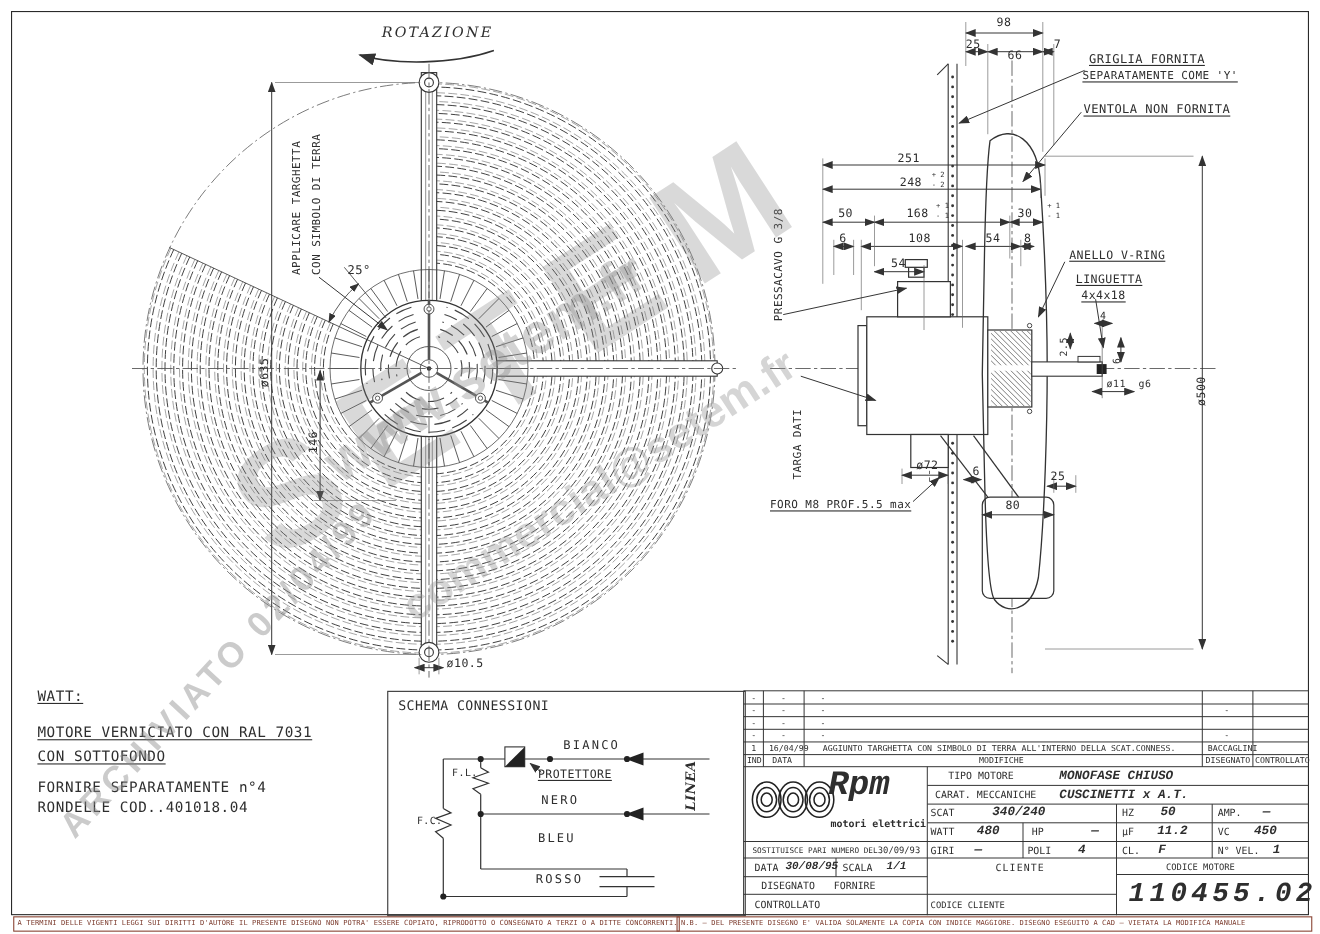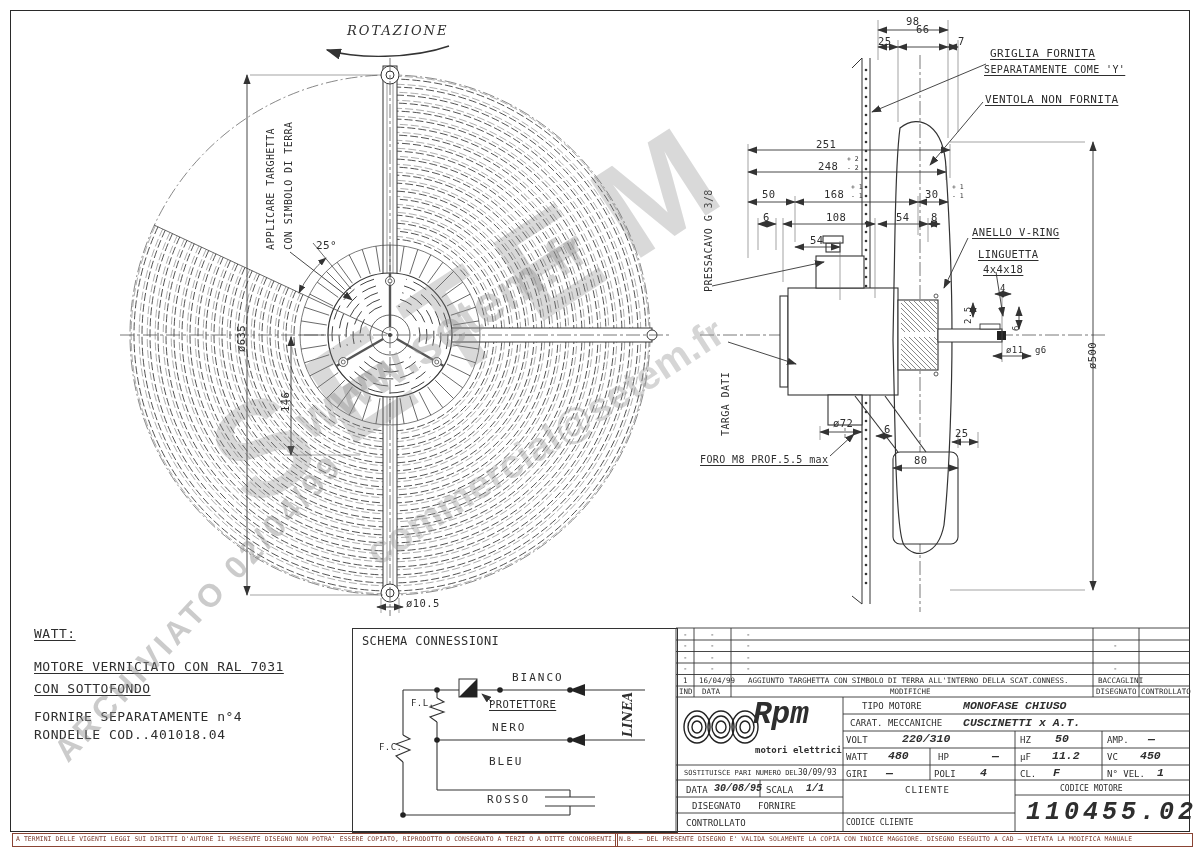--- a/index.html
+++ b/index.html
@@ -486,21 +486,21 @@
 <span class="t it" style="left:347px;top:24px;font-size:13px;letter-spacing:2px">ROTAZIONE</span>
 <span class="t v" style="left:266px;top:250px;font-size:10px">APPLICARE TARGHETTA</span>
 <span class="t v" style="left:284px;top:250px;font-size:10px">CON SIMBOLO DI TERRA</span>
 <span class="t" style="left:316px;top:240px;font-size:11px">25°</span>
 <span class="t v" style="left:236px;top:352px">ø635</span>
 <span class="t v" style="left:280px;top:412px">146</span>
 <span class="t" style="left:406px;top:598px">ø10.5</span>
 
 <span class="t" style="left:906px;top:16px">98</span>
 <span class="t" style="left:878px;top:36px">25</span>
-<span class="t" style="left:916px;top:24px">66</span>
+<span class="t" style="left:916px;top:46px">66</span>
 <span class="t" style="left:958px;top:36px">7</span>
 <span class="t" style="left:816px;top:139px">251</span>
 <span class="t" style="left:818px;top:161px">248</span>
 <span class="t tol" style="left:847px;top:156px">+ 2</span>
 <span class="t tol" style="left:847px;top:165px">- 2</span>
 <span class="t" style="left:762px;top:189px">50</span>
 <span class="t" style="left:824px;top:189px">168</span>
 <span class="t tol" style="left:851px;top:184px">+ 1</span>
 <span class="t tol" style="left:851px;top:193px">- 1</span>
 <span class="t" style="left:925px;top:189px">30</span>
@@ -572,22 +572,22 @@
 <span class="tb rv" style="left:890px;top:688px">MODIFICHE</span>
 <span class="tb rv" style="left:1096px;top:688px">DISEGNATO</span>
 <span class="tb rv" style="left:1141px;top:688px">CONTROLLATO</span>
 
 <span class="tb val" style="left:753px;top:699px;font-size:31px">Rpm</span>
 <span class="tb" style="left:755px;top:746px;font-size:9px;font-weight:bold">motori elettrici</span>
 <span class="tb" style="left:862px;top:702px;font-size:9px">TIPO MOTORE</span>
 <span class="tb val" style="left:963px;top:700px">MONOFASE CHIUSO</span>
 <span class="tb" style="left:850px;top:719px;font-size:9px">CARAT. MECCANICHE</span>
 <span class="tb val" style="left:963px;top:717px">CUSCINETTI x A.T.</span>
-<span class="tb" style="left:846px;top:736px;font-size:9px">VOLT</span>
-<span class="tb val" style="left:902px;top:733px">220/310</span>
+<span class="tb" style="left:846px;top:736px;font-size:9px">SCAT</span>
+<span class="tb val" style="left:902px;top:733px">340/240</span>
 <span class="tb" style="left:1020px;top:736px;font-size:9px">HZ</span>
 <span class="tb val" style="left:1055px;top:733px">50</span>
 <span class="tb" style="left:1107px;top:736px;font-size:9px">AMP.</span>
 <span class="tb val" style="left:1148px;top:733px">—</span>
 <span class="tb" style="left:846px;top:753px;font-size:9px">WATT</span>
 <span class="tb val" style="left:888px;top:750px">480</span>
 <span class="tb" style="left:938px;top:753px;font-size:9px">HP</span>
 <span class="tb val" style="left:992px;top:750px">—</span>
 <span class="tb" style="left:1020px;top:753px;font-size:9px">μF</span>
 <span class="tb val" style="left:1052px;top:750px">11.2</span>

